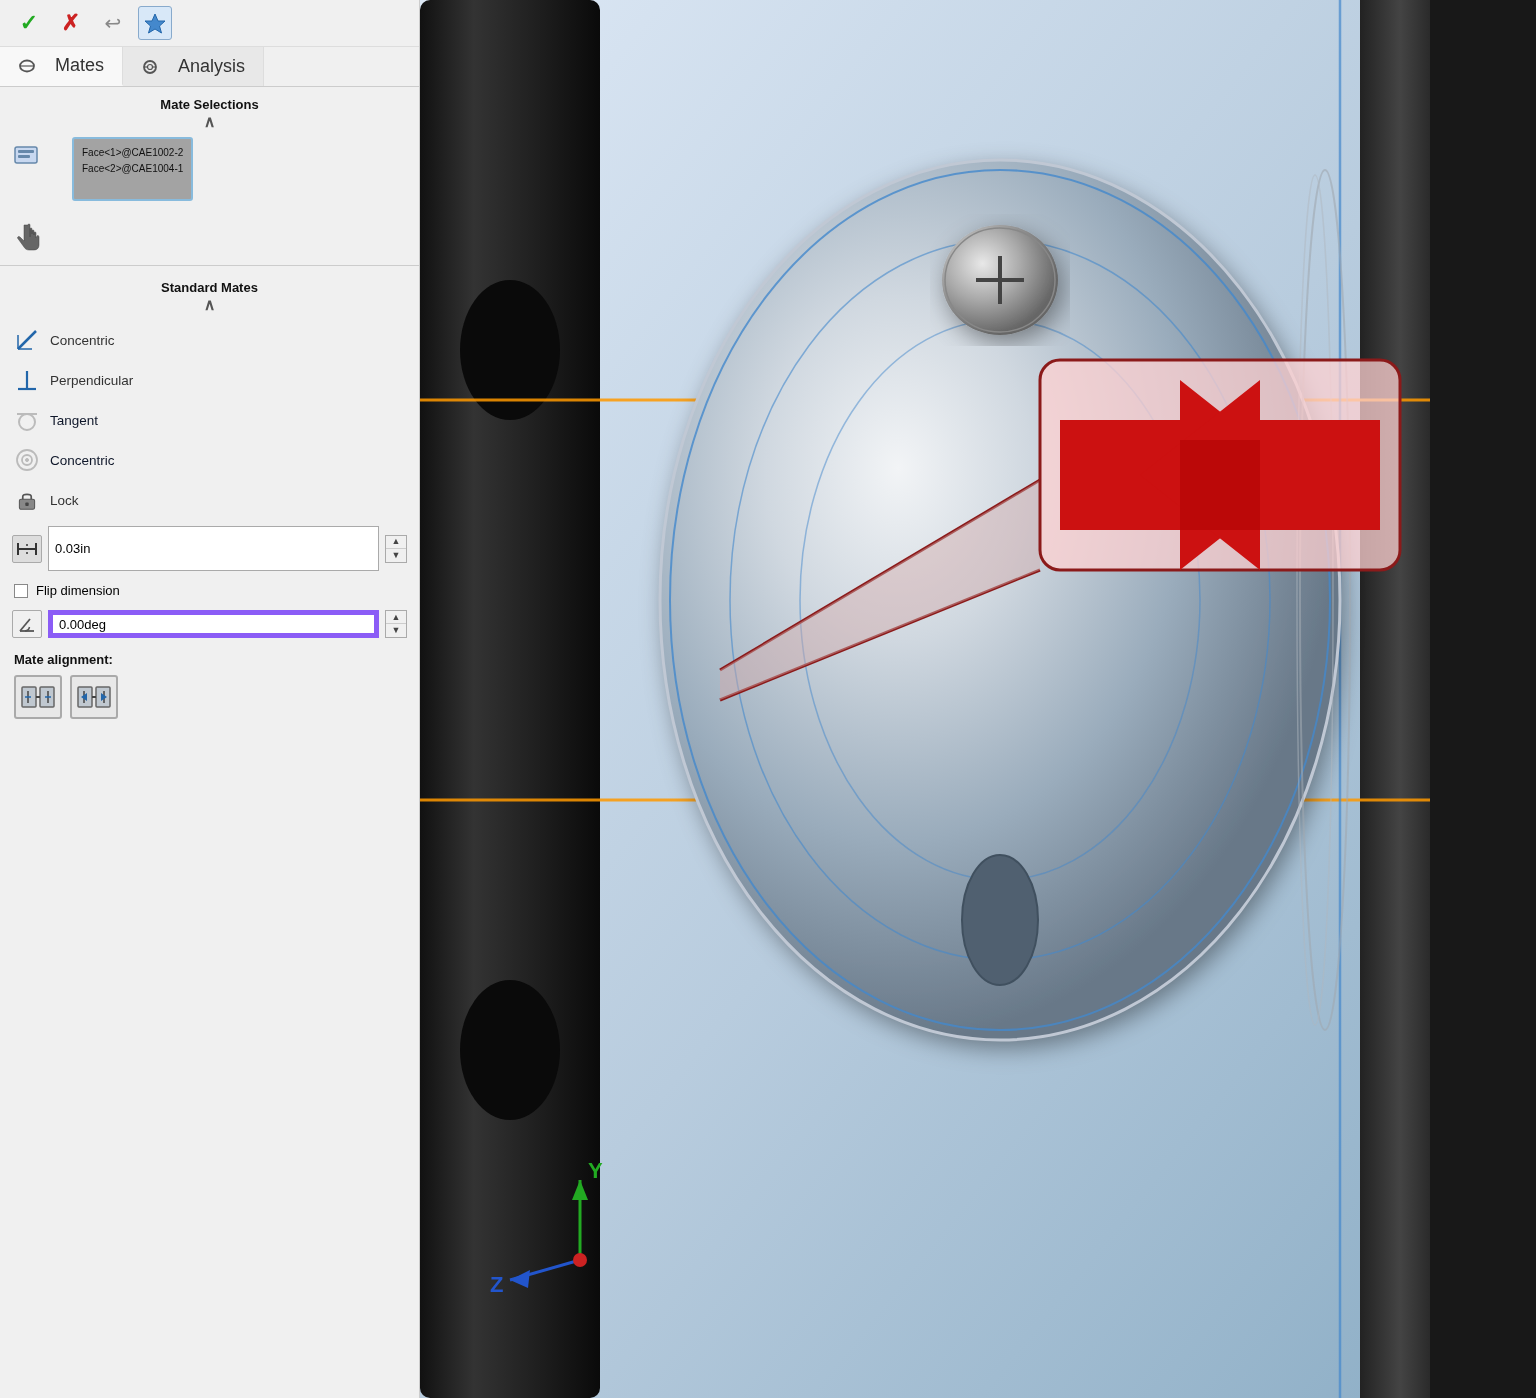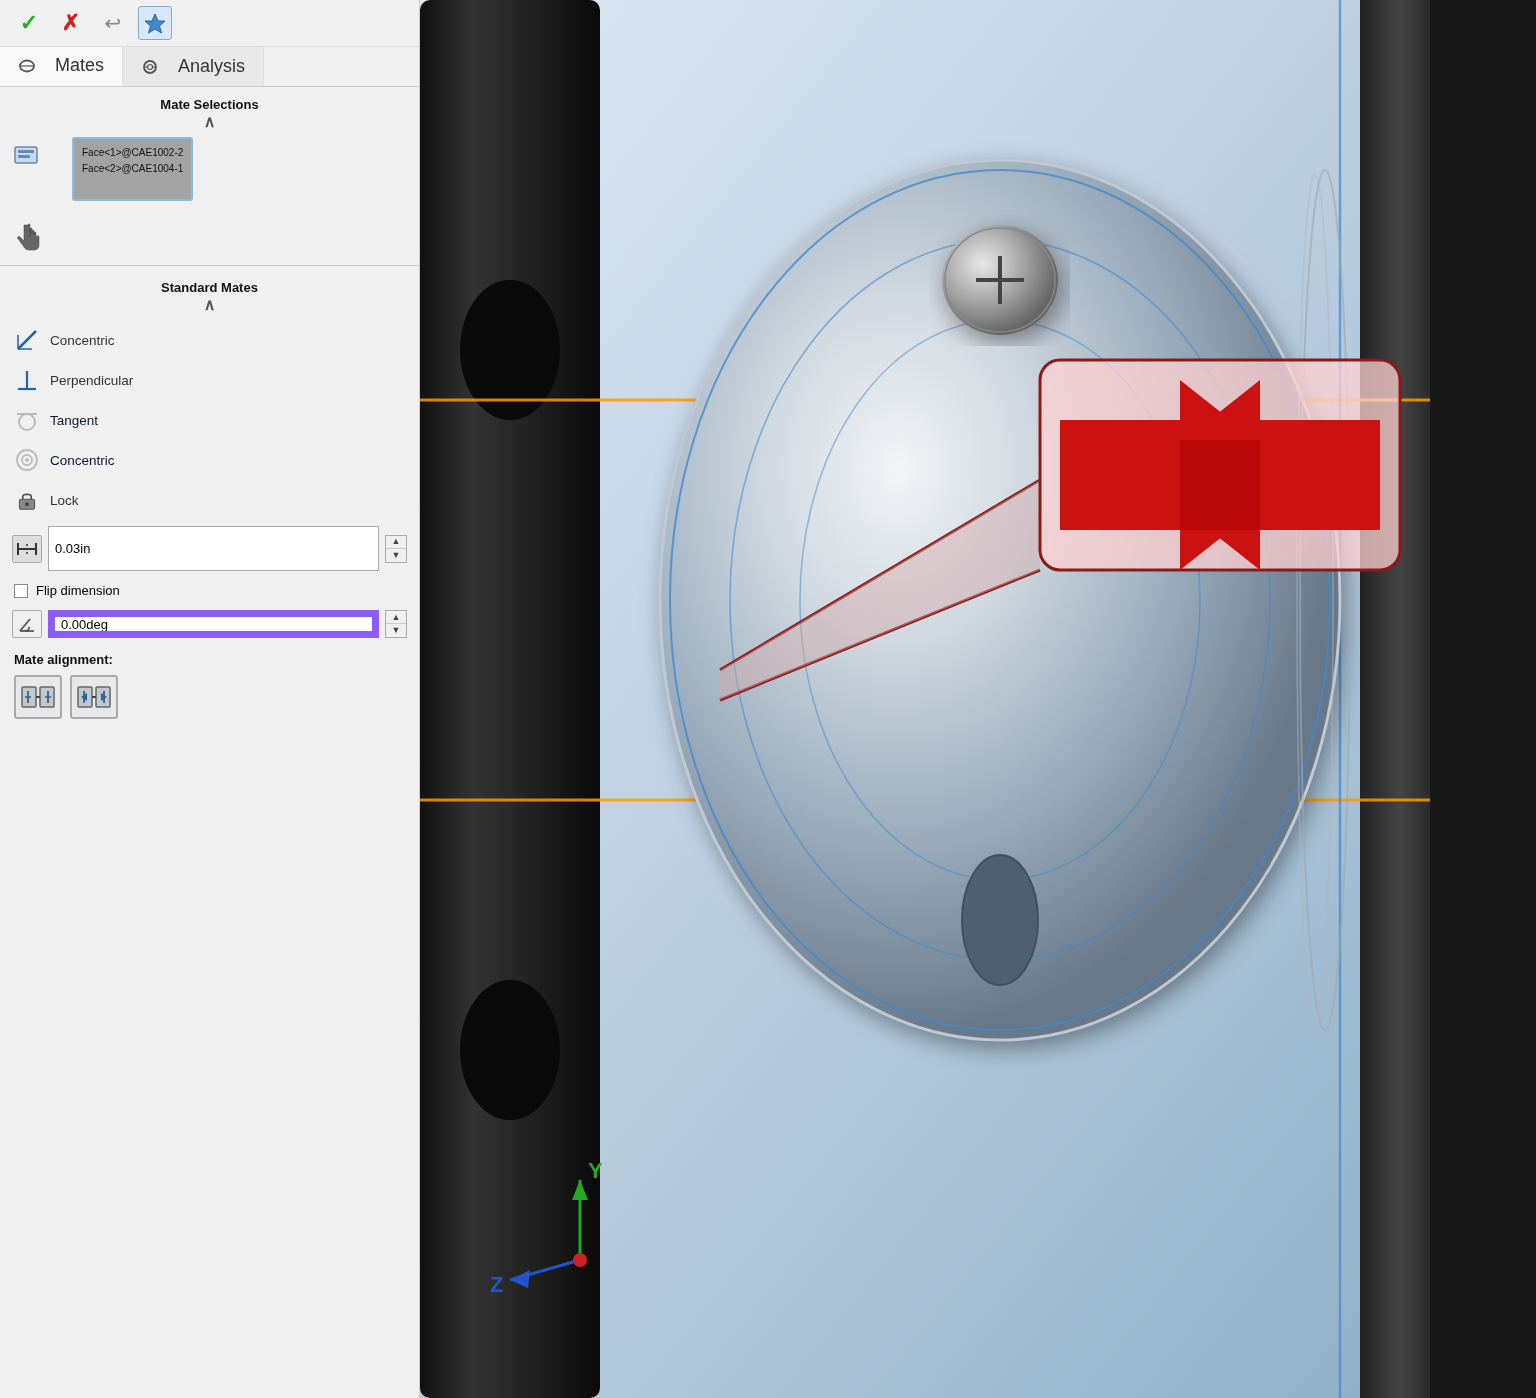--- a/index.html
+++ b/index.html
@@ -253,21 +253,21 @@
       display: flex;
       align-items: center;
       justify-content: center;
       font-size: 14px;
       color: #444;
       border-radius: 2px;
     }
     .angle-input {
       flex: 1;
       height: 28px;
-      border: 7px solid #8b5cf6;
+      border: 5px solid #8b5cf6;
       padding: 2px 6px;
       font-size: 13px;
       background: white;
       outline: none;
     }
 
     
     .alignment-section {
       padding: 8px 14px;
     }

